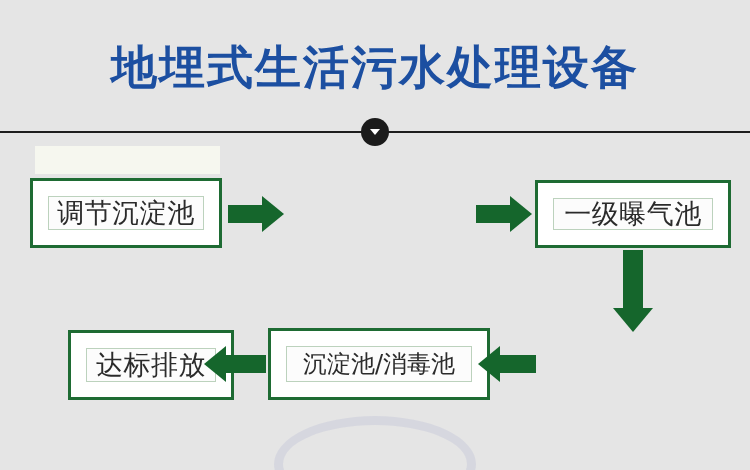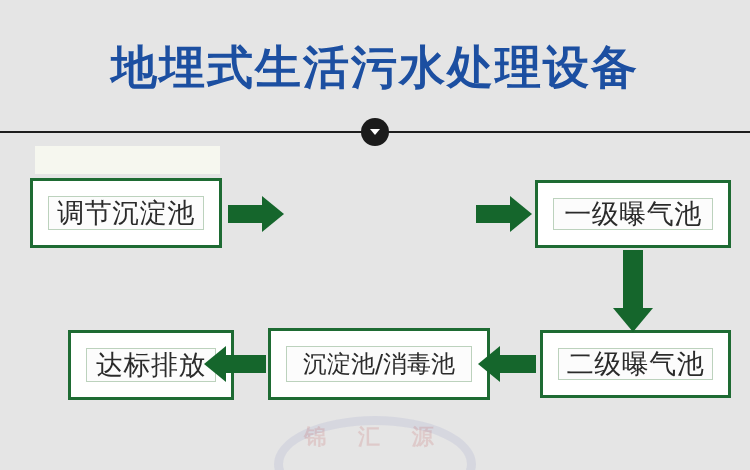--- a/index.html
+++ b/index.html
@@ -246,25 +246,20 @@
     </div>
   </div>
 
 
   <div class="fbox" id="box-yiji">
     <div class="fbox-inner">
       <span class="fbox-label">一级曝气池</span>
     </div>
   </div>
 
-  <div class="fbox" id="box-erji">
-    <div class="fbox-inner">
-      <span class="fbox-label">二级曝气池</span>
-    </div>
-  </div>
 
   <div class="fbox" id="box-chendian">
     <div class="fbox-inner">
       <span class="fbox-label small">沉淀池/消毒池</span>
     </div>
   </div>
 
   <div class="fbox" id="box-dabiao">
     <div class="fbox-inner">
       <span class="fbox-label">达标排放</span>
@@ -290,15 +285,14 @@
     <span class="shaft"></span>
     <span class="head"></span>
   </div>
 
   <div class="arrow arrow-h arrow-left" id="arrow-5">
     <span class="shaft"></span>
     <span class="head"></span>
   </div>
 
   <div class="watermark"></div>
-  <div class="watermark-text">锦 汇 源</div>
 
 </div>
 
 </body></html>

